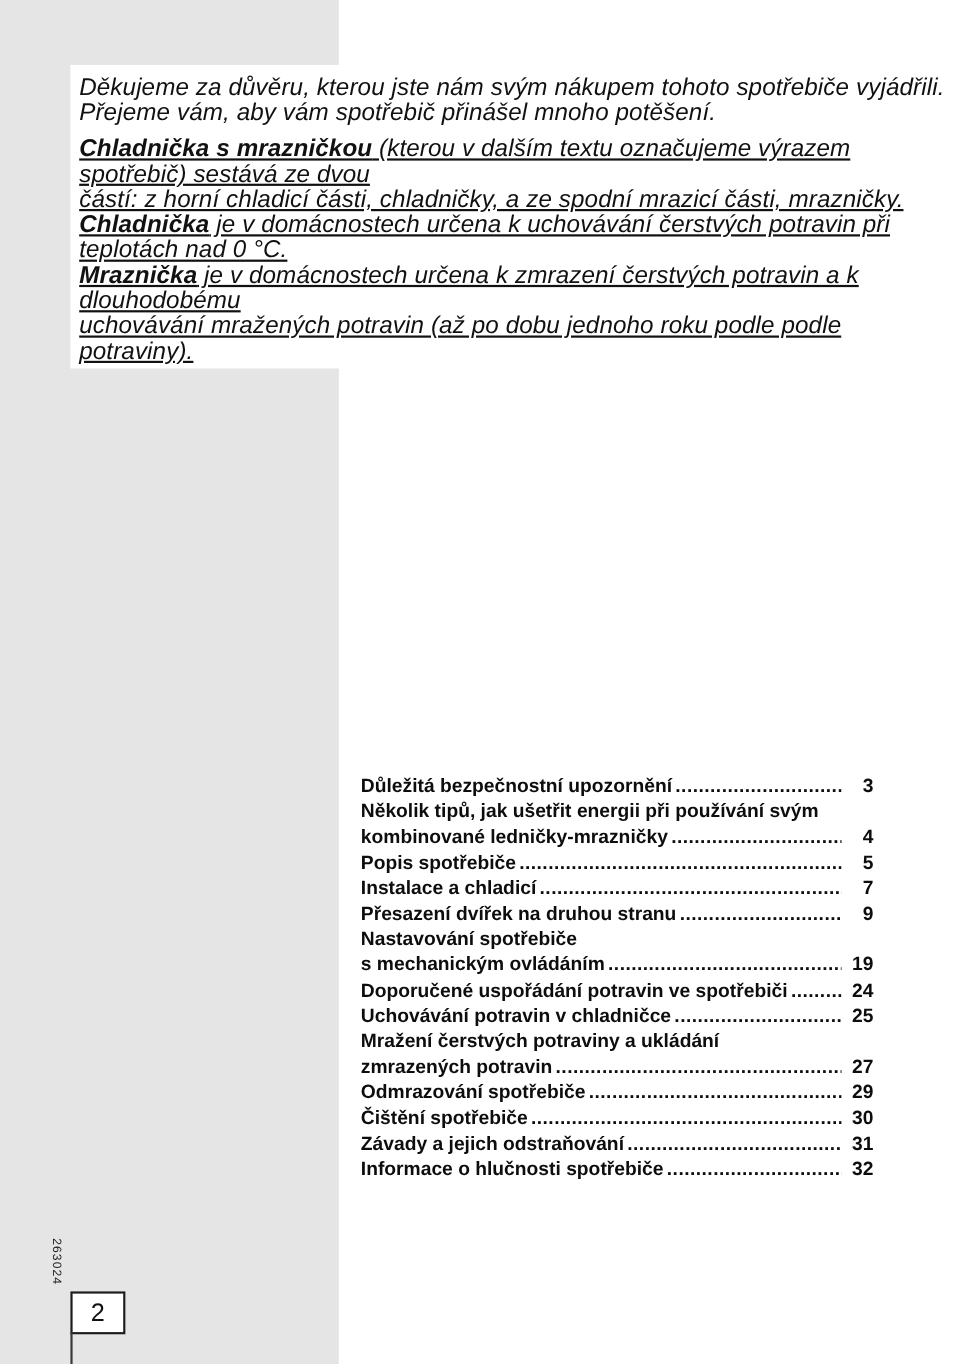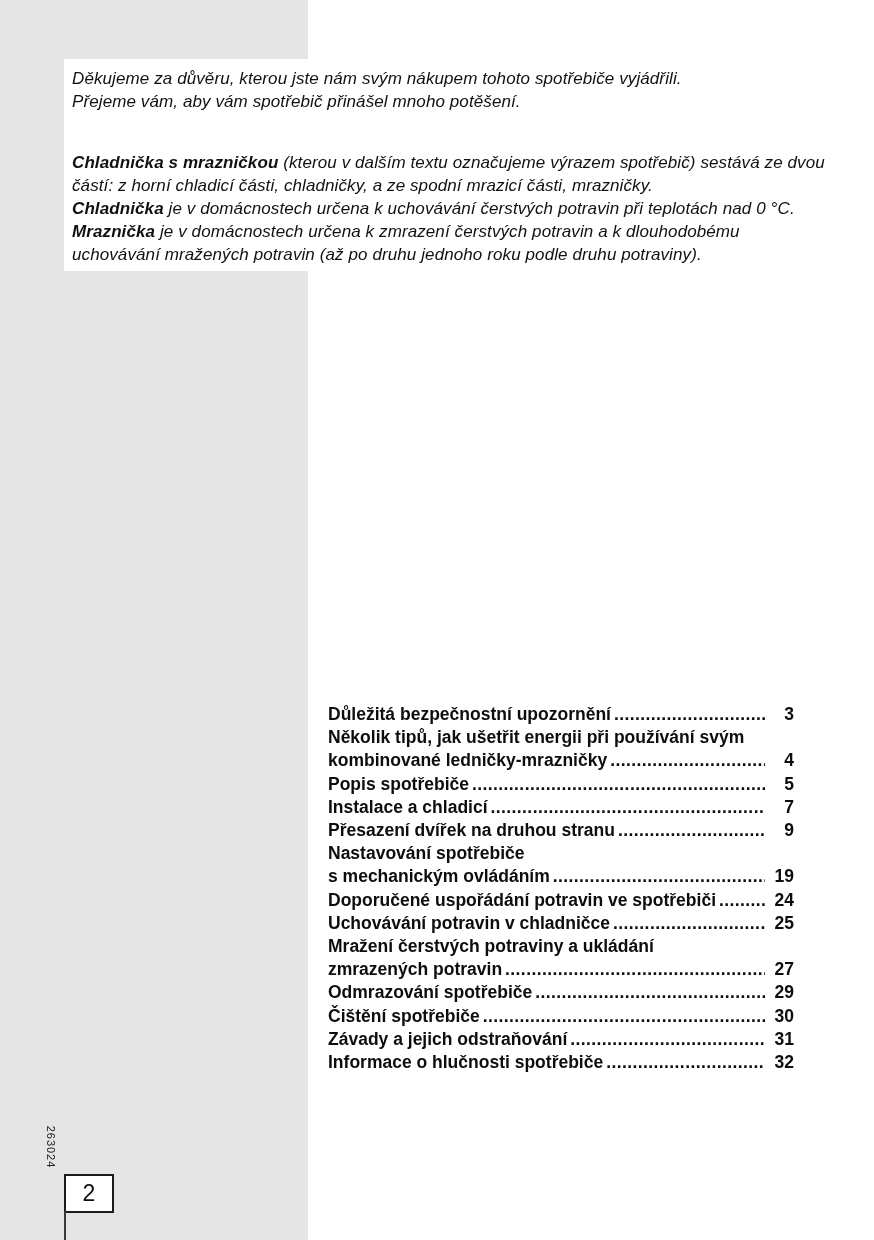--- a/index.html
+++ b/index.html
@@ -22,26 +22,26 @@
   }
 
   
   .intro-box {
     position: absolute;
     left: 64px; top: 59px;
     width: 758px;
     background: #ffffff;
     padding: 8px 0 5px 8px;
     font-style: italic;
-    font-size: 17px;
+    font-size: 22px;
     line-height: 23px;
     letter-spacing: 0.1px;
   }
   .intro-line { white-space: nowrap; }
-  .intro-paras { margin-top: 38px; }
+  .intro-paras { margin-top: 10px; text-decoration: underline; }
   .intro-para { margin: 0; }
   .intro-para b { font-weight: bold; }
   .para-cont { display: block; }
 
   
   .toc {
     position: absolute;
     left: 328px; top: 703px;
     width: 466px;
     font-weight: bold;
@@ -100,21 +100,21 @@
 
 <div class="margin-col"></div>
 
 <div class="intro-box">
   <div class="intro-line">Děkujeme za důvěru, kterou jste nám svým nákupem tohoto spotřebiče vyjádřili.</div>
   <div class="intro-line">Přejeme vám, aby vám spotřebič přinášel mnoho potěšení.</div>
 
   <div class="intro-paras">
     <p class="intro-para"><b>Chladnička s mrazničkou</b><span> (kterou v dalším textu označujeme výrazem spotřebič) sestává ze dvou</span><span class="para-cont">částí: z horní chladicí části, chladničky, a ze spodní mrazicí části, mrazničky.</span></p>
     <p class="intro-para"><b>Chladnička</b><span> je v domácnostech určena k uchovávání čerstvých potravin při teplotách nad 0 °C.</span></p>
-    <p class="intro-para"><b>Mraznička</b><span> je v domácnostech určena k zmrazení čerstvých potravin a k dlouhodobému</span><span class="para-cont">uchovávání mražených potravin (až po druhu jednoho roku podle druhu potraviny).</span></p>
+    <p class="intro-para"><b>Mraznička</b><span> je v domácnostech určena k zmrazení čerstvých potravin a k dlouhodobému</span><span class="para-cont">uchovávání mražených potravin (až po dobu jednoho roku podle podle potraviny).</span></p>
   </div>
 </div>
 
 <div class="toc">
 
   <div class="toc-entry">
     <div class="toc-line">
         <span class="toc-text">Důležitá bezpečnostní upozornění</span>
         <span class="leader"></span>
         <span class="toc-page">3</span>

